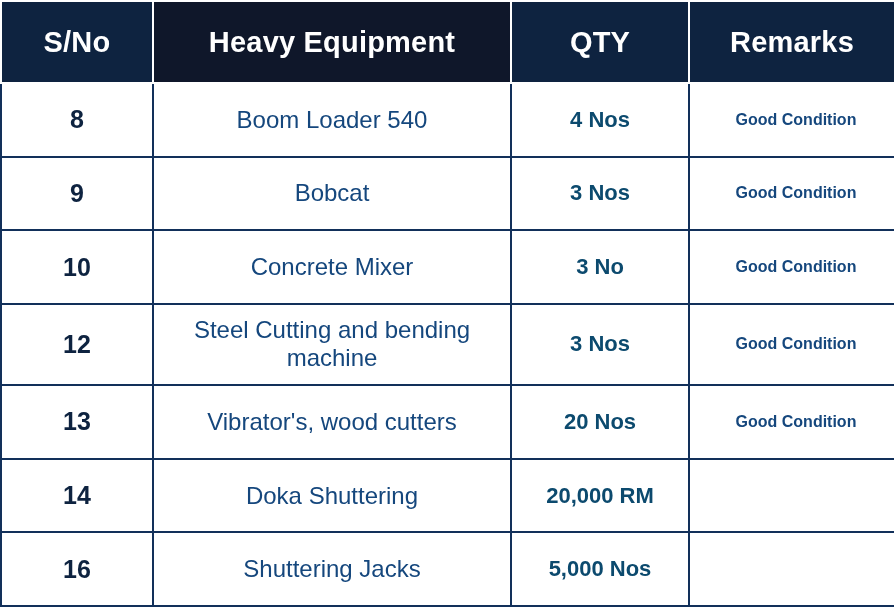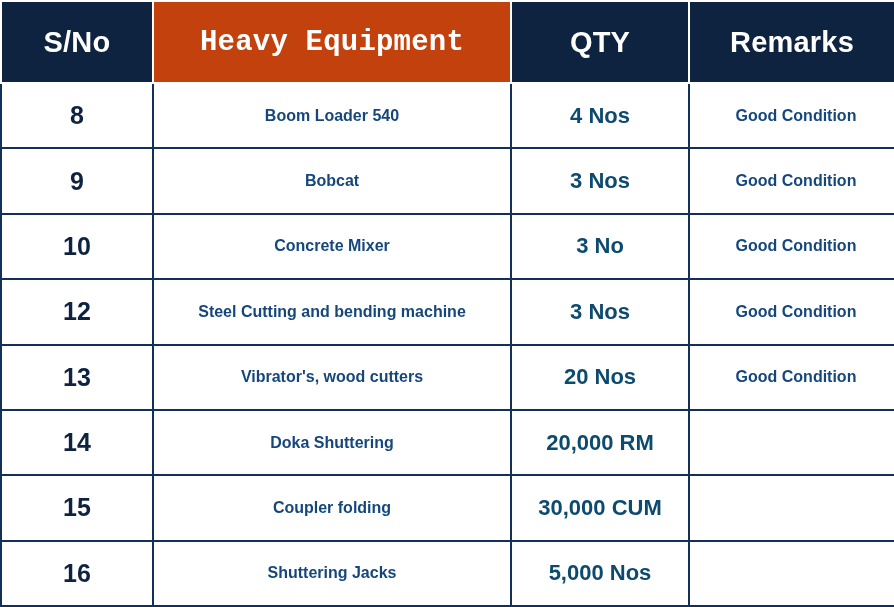--- a/index.html
+++ b/index.html
@@ -41,41 +41,40 @@
     padding: 0 4px;
     box-sizing: border-box;
     border: 2px solid #ffffff;
   }
   thead th.head-sno,
   thead th.head-qty,
   thead th.head-remarks {
     background: #0e2340;
   }
   thead th.head-name {
-    background: #c2410c;
-    font-family: Liberation Mono, monospace;
+    background: #0f172a;
   }
 
   tbody td {
     border: 2px solid #12305a;
     text-align: center;
     vertical-align: middle;
     background: #ffffff;
     box-sizing: border-box;
     padding: 3px 6px;
   }
   tbody td.cell-sno {
     color: #0e2340;
     font-size: 25px;
     font-weight: bold;
   }
   tbody td.cell-name {
     color: #15477d;
-    font-size: 16px;
-    font-weight: bold;
+    font-size: 24px;
+    font-weight: normal;
   }
   tbody td.cell-qty {
     color: #0c4a6e;
     font-size: 22px;
     font-weight: bold;
   }
   tbody td.cell-remarks {
     color: #15477d;
     font-size: 16px;
     font-weight: bold;
@@ -135,26 +134,20 @@
         <td class="cell-qty">20 Nos</td>
         <td class="cell-remarks">Good Condition</td>
       </tr>
       <tr>
         <td class="cell-sno">14</td>
         <td class="cell-name">Doka Shuttering</td>
         <td class="cell-qty">20,000 RM</td>
         <td class="cell-remarks"></td>
       </tr>
       <tr>
-        <td class="cell-sno">15</td>
-        <td class="cell-name">Coupler folding</td>
-        <td class="cell-qty">30,000 CUM</td>
-        <td class="cell-remarks"></td>
-      </tr>
-      <tr>
         <td class="cell-sno">16</td>
         <td class="cell-name">Shuttering Jacks</td>
         <td class="cell-qty">5,000 Nos</td>
         <td class="cell-remarks"></td>
       </tr>
     </tbody>
   </table>
 </div>
 
 </body></html>

